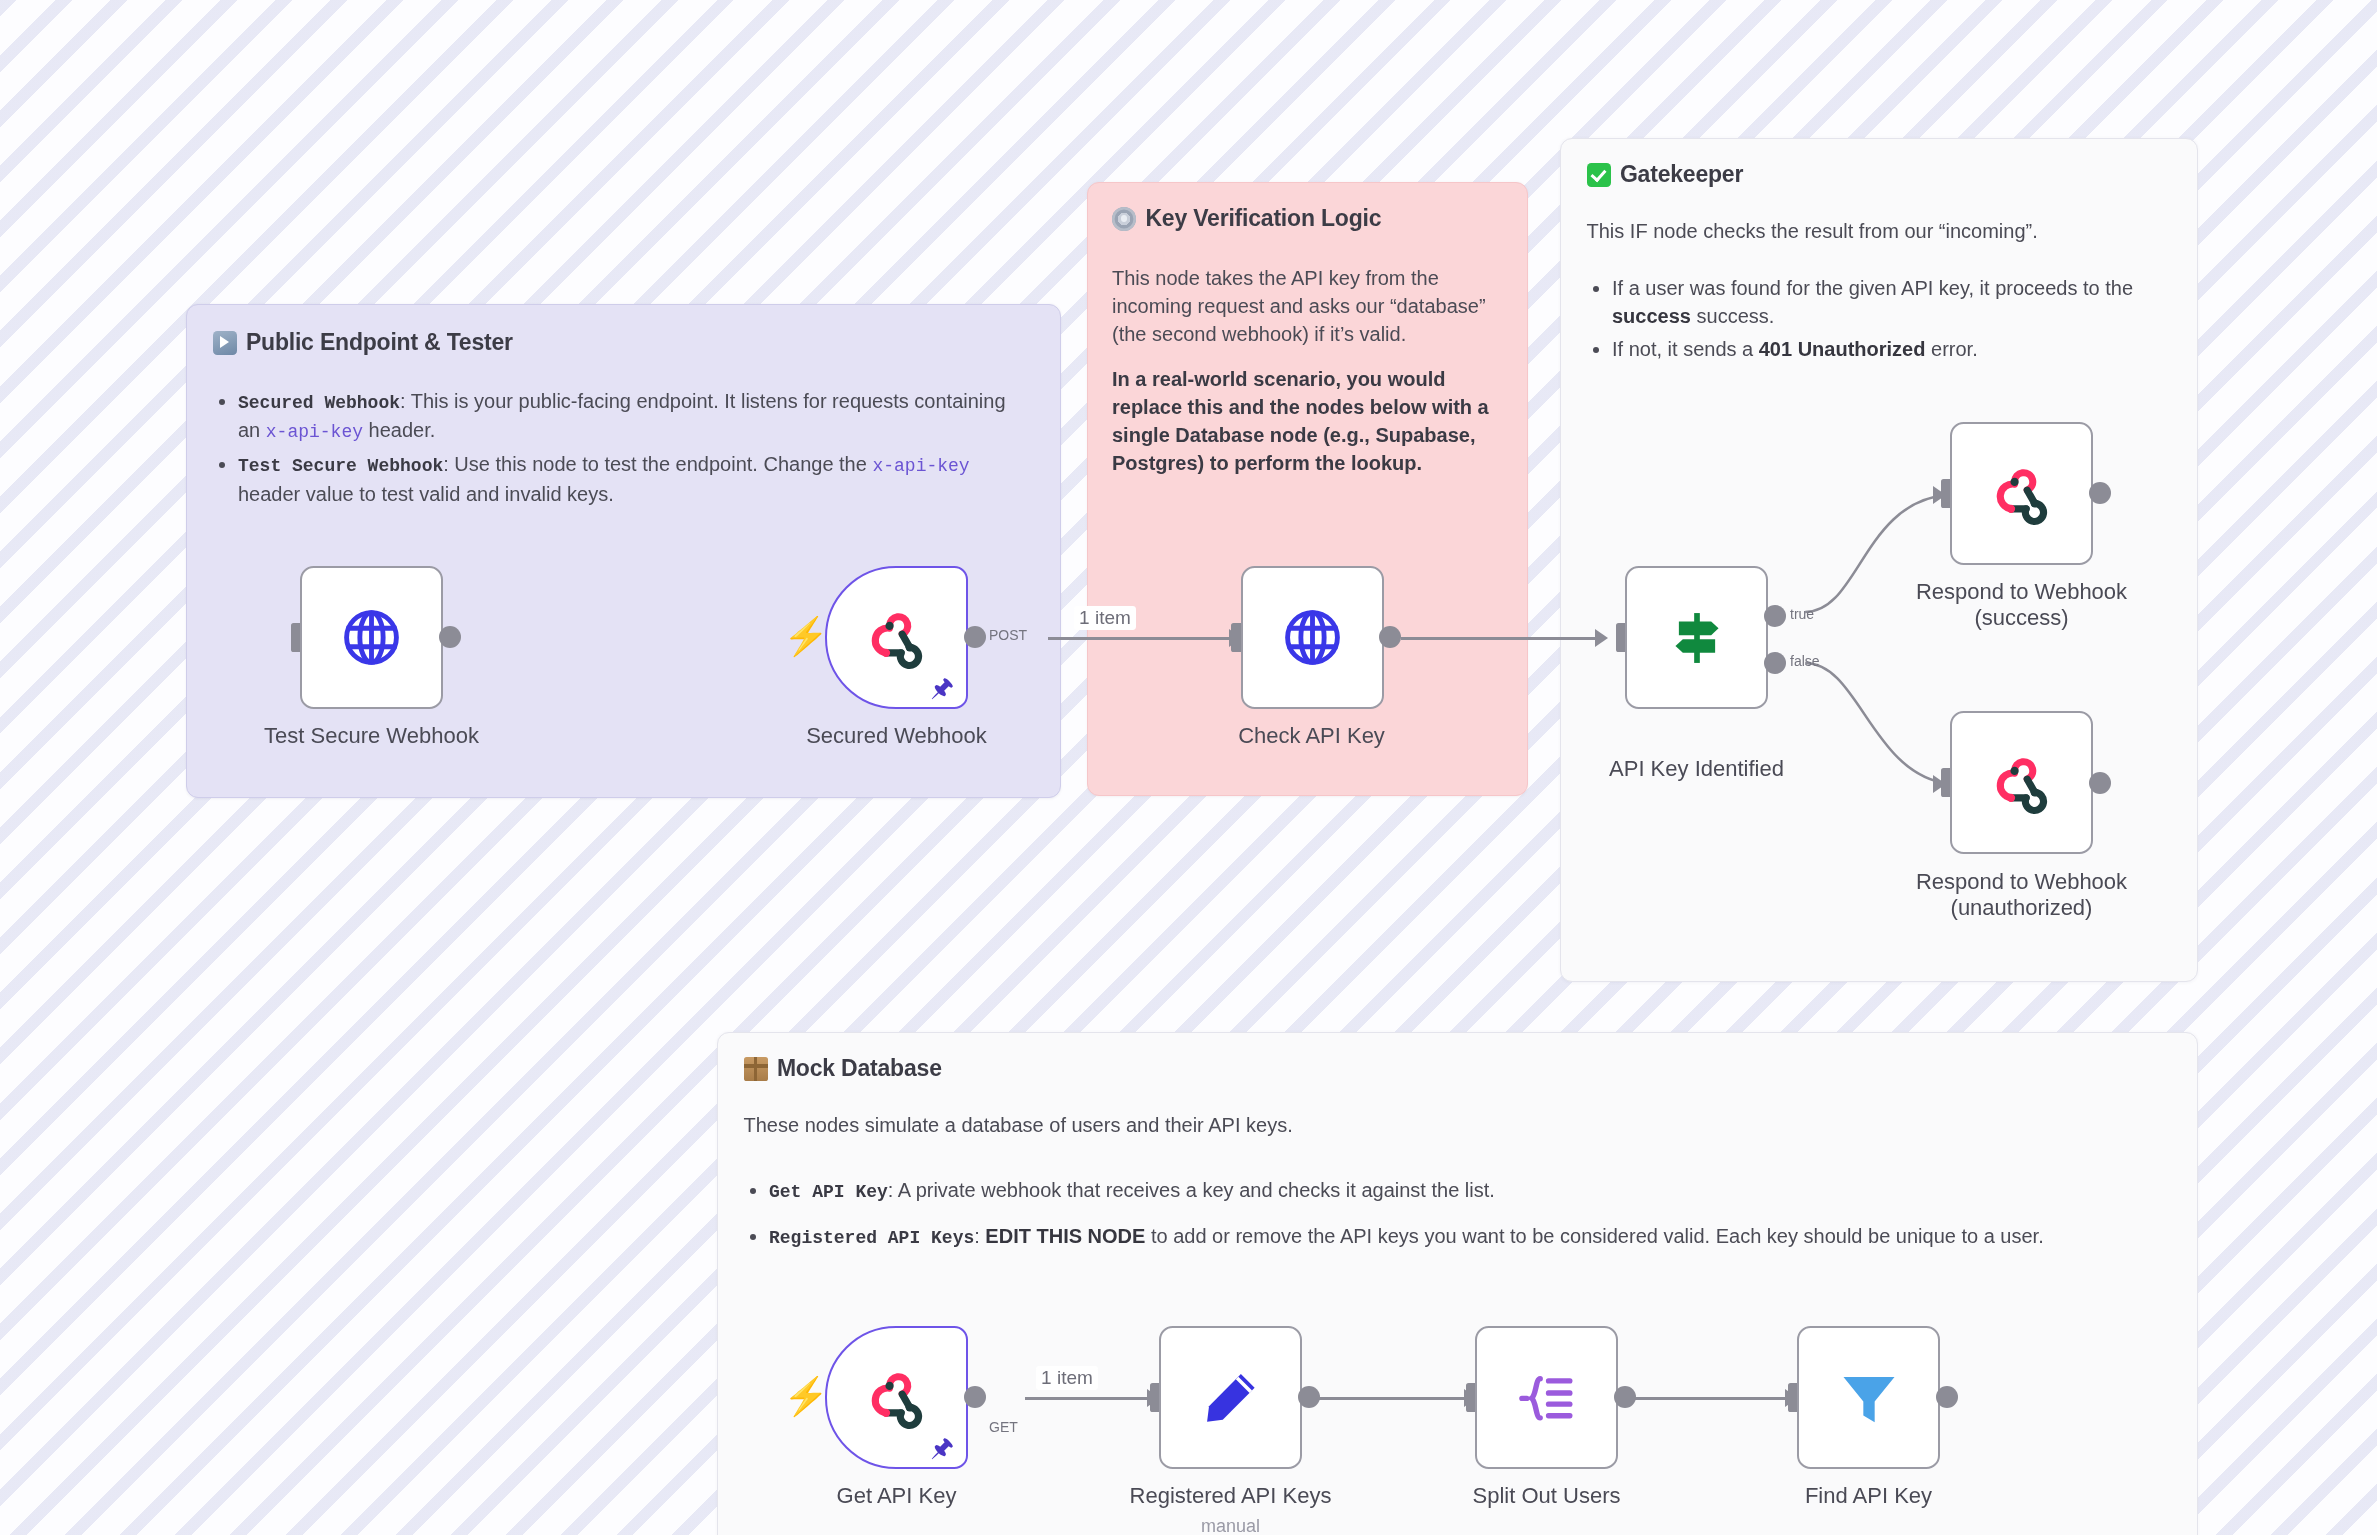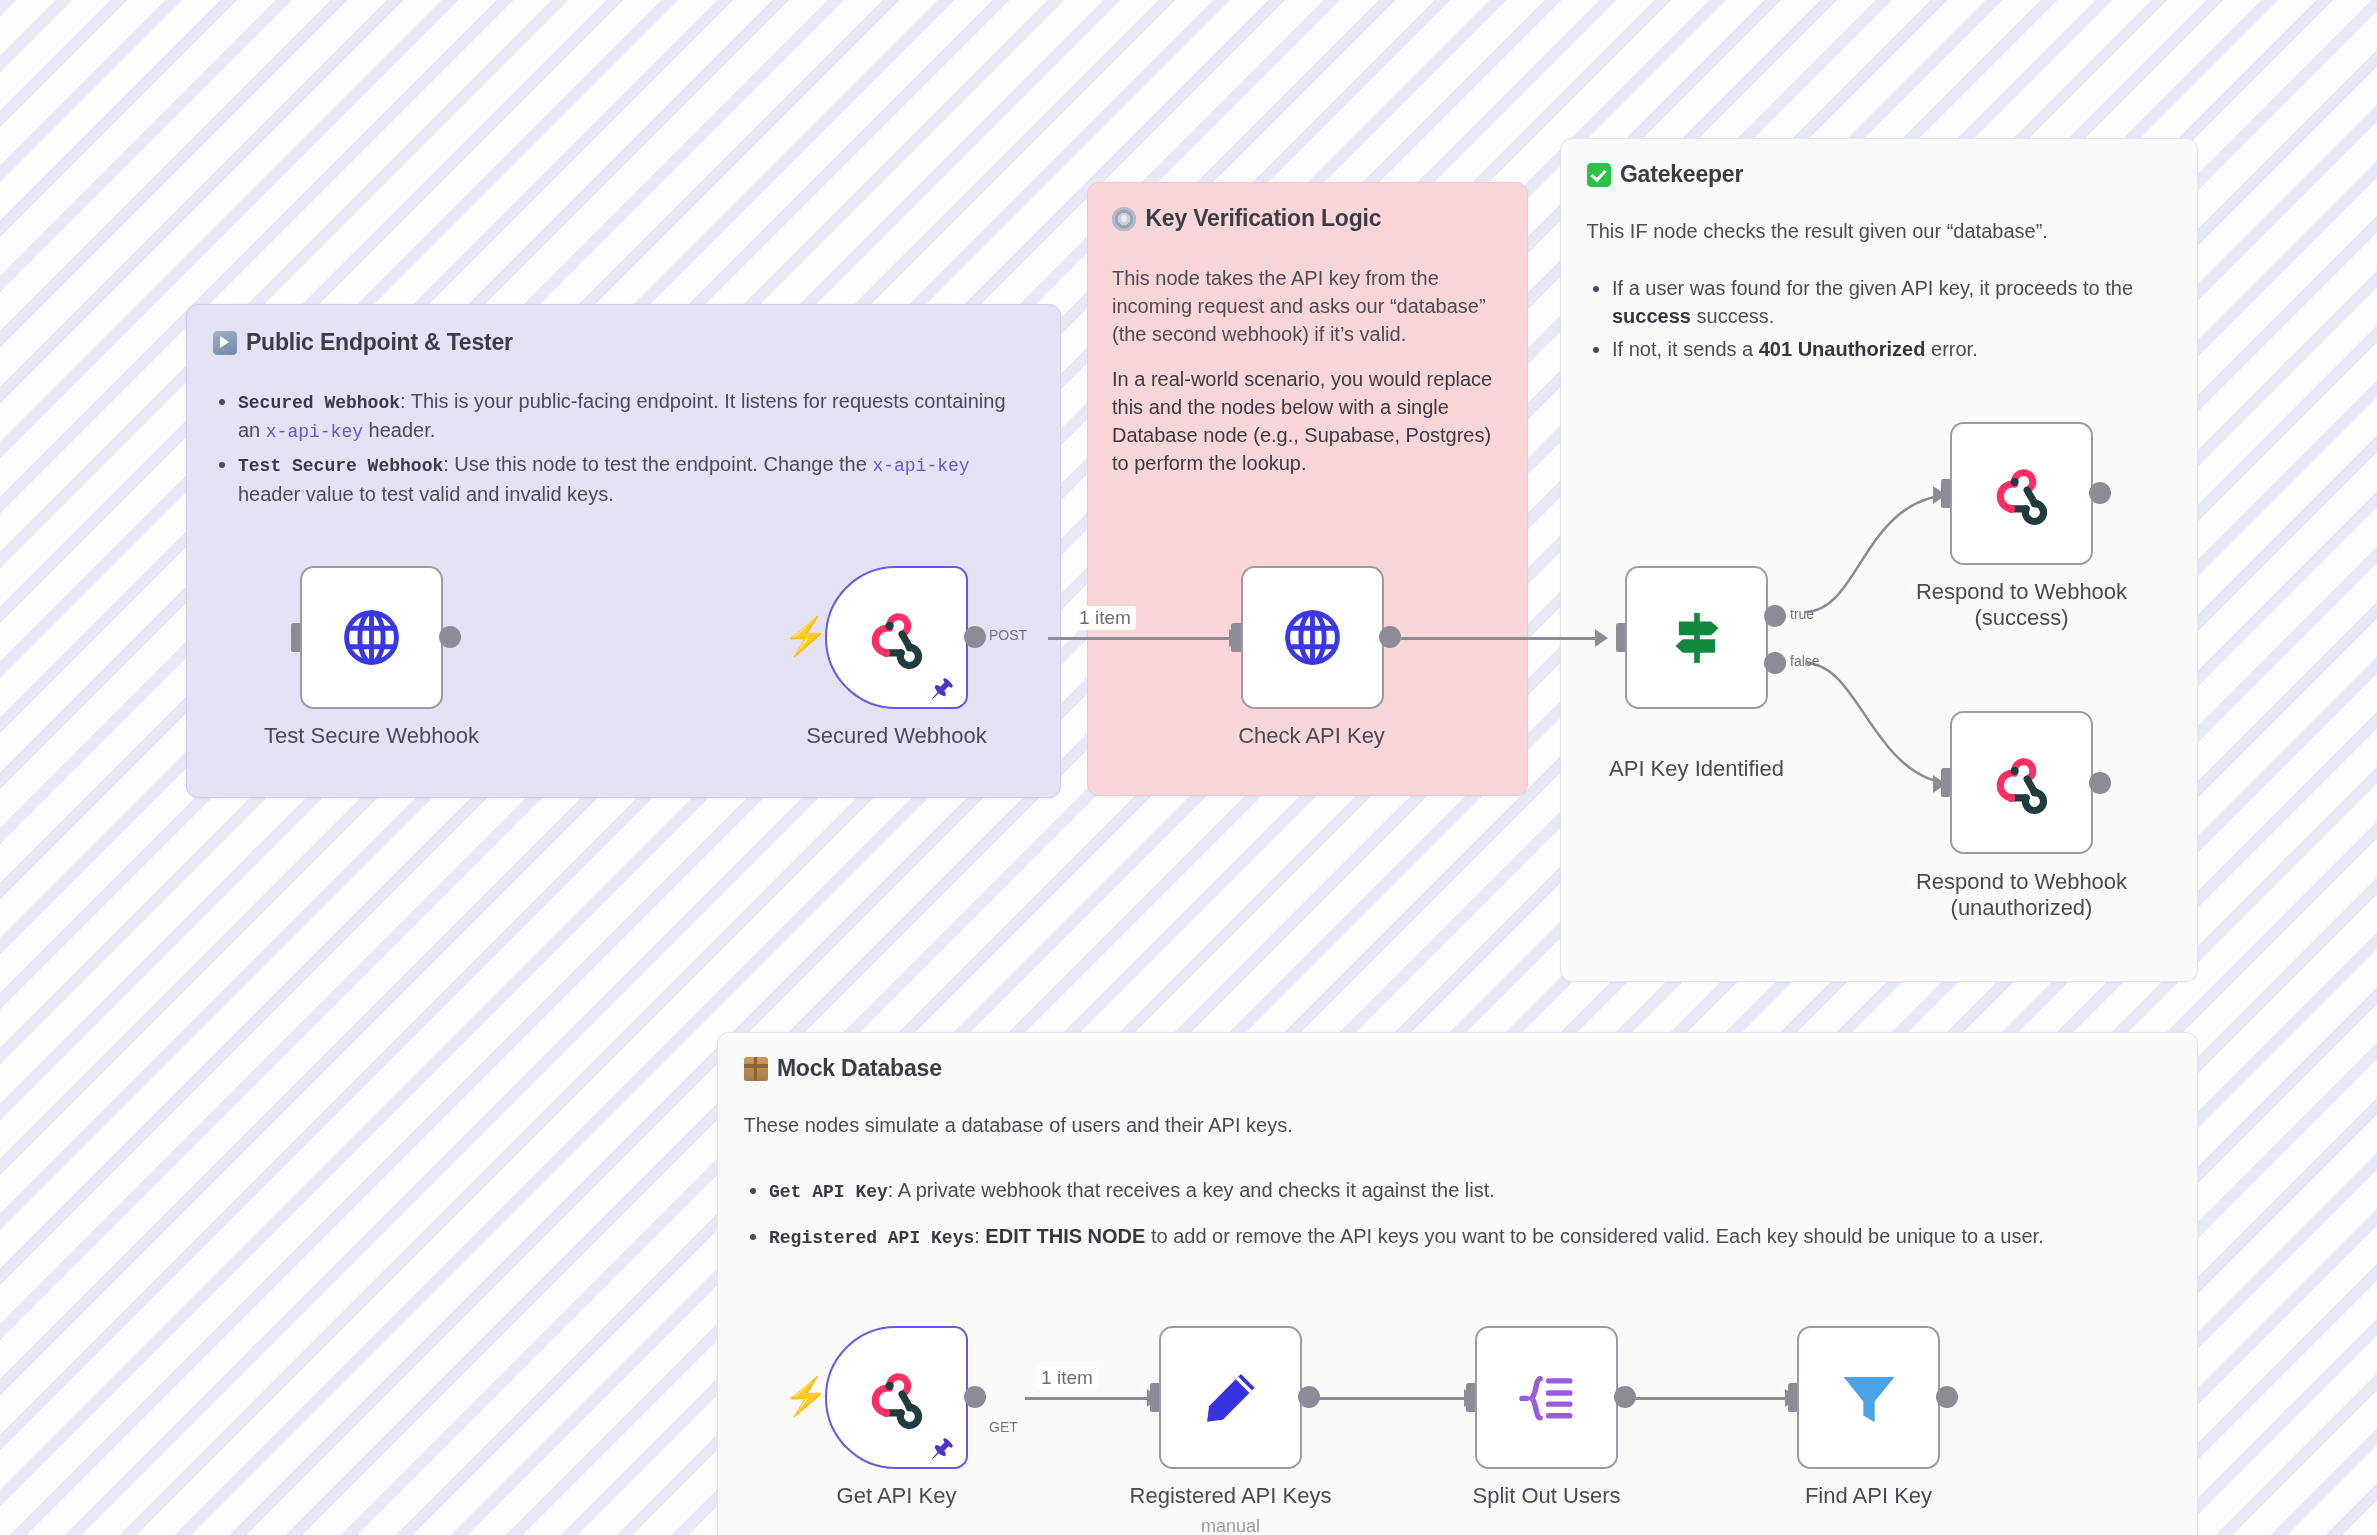--- a/index.html
+++ b/index.html
@@ -260,31 +260,31 @@
     </div>
   </div>
 
   <div class="note note-pink" style="left:1087px; top:182px; width:441px; height:614px;">
     <div class="note-title" style="margin:22px 0 0 24px;">
       <span class="emoji emoji-gear"></span>
       <span>Key Verification Logic</span>
     </div>
     <div class="note-body" style="margin:32px 25.5px 0 24px;">
       <p>This node takes the API key from the incoming request and asks our “database” (the second webhook) if it’s valid.</p>
-      <p style="font-weight:400; color:#3a3a44;">In a real-world scenario, you would replace this and the nodes below with a single Database node (e.g., Supabase, Postgres) to perform the lookup.</p>
+      <p style="font-weight:700; color:#3a3a44;">In a real-world scenario, you would replace this and the nodes below with a single Database node (e.g., Supabase, Postgres) to perform the lookup.</p>
     </div>
   </div>
 
   <div class="note note-white" style="left:1560px; top:138px; width:638px; height:844px;">
     <div class="note-title" style="margin:22px 0 0 25.5px;">
       <span class="emoji emoji-check"></span>
       <span>Gatekeeper</span>
     </div>
     <div class="note-body" style="margin:29px 25.5px 0 25.5px;">
-      <p>This IF node checks the result given our “database”.</p>
+      <p>This IF node checks the result from our “incoming”.</p>
       <ul style="margin-top:29px;">
         <li><span>If a user was found for the given API key, it proceeds to the </span><b>success</b><span> success.</span></li>
         <li><span>If not, it sends a </span><b>401 Unauthorized</b><span> error.</span></li>
       </ul>
     </div>
   </div>
 
   <div class="note note-white" style="left:717px; top:1032px; width:1481px; height:562px;">
     <div class="note-title" style="margin:22px 0 0 25.5px;align-items:center;">
       <span class="emoji emoji-box"></span>

